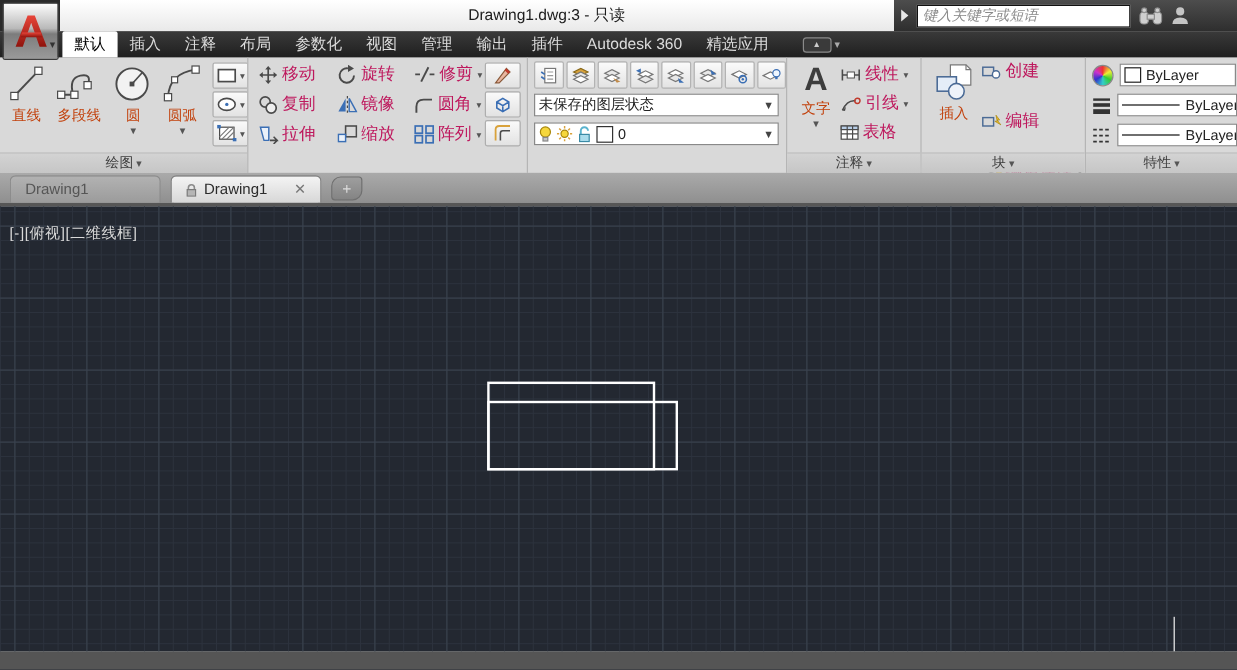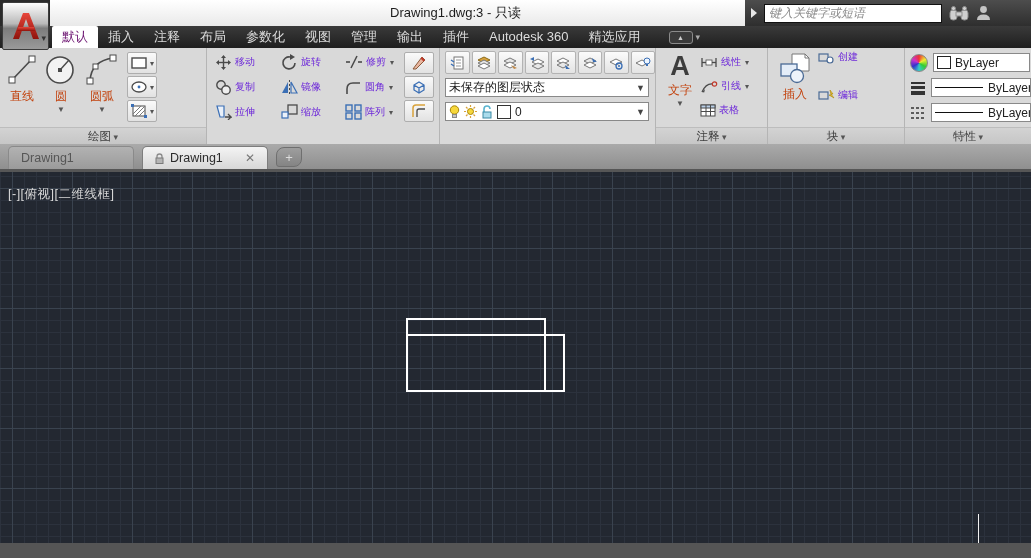--- a/index.html
+++ b/index.html
@@ -19,42 +19,42 @@
               background:linear-gradient(#4d4d4d,#2e2e2e);display:flex;align-items:center;gap:7px;padding:0 6px;box-sizing:border-box;}
   .ic-collapse{width:0;height:0;border-left:6px solid #e8e8e8;border-top:5px solid transparent;border-bottom:5px solid transparent;cursor:pointer;}
   .searchbox{flex:0 0 168px;height:17px;border:1px solid #111;background:#fff;font-style:italic;
              font-size:12px;color:#333;padding:0 4px;font-family:Liberation Serif, serif;}
   .searchbox::placeholder{color:#8a8a8a;font-style:italic;}
   .login{color:#d6d6d6;font-size:11px;cursor:pointer;margin-left:33px;}
   
   .menubar{position:absolute;left:0;top:26px;width:1031px;height:22px;
            background:linear-gradient(#3a3a3a,#1f1f1f);display:flex;align-items:stretch;padding-left:52px;box-sizing:border-box;}
   .mtab{padding:0 10px;line-height:22px;font-size:13px;color:#dcdcdc;cursor:pointer;white-space:nowrap;}
-  .mtab.active{background:#ffffff;color:#701a75;border-radius:2px 2px 0 0;}
+  .mtab.active{background:#ffffff;color:#000000;border-radius:2px 2px 0 0;}
   .ribmin{margin-left:18px;display:flex;align-items:center;gap:3px;cursor:pointer;}
   .ribmin .pill{width:22px;height:11px;border:1px solid #8a8a8a;border-radius:3px;background:#3a3a3a;
                 display:flex;align-items:center;justify-content:center;font-size:7px;color:#ccc;line-height:1;}
   .ribmin .car{font-size:9px;color:#aaa;}
   
   .ribbon{position:absolute;left:0;top:48px;width:1031px;height:96px;background:#d9d9d9;display:flex;}
   .panel{position:relative;height:96px;border-right:1px solid #b5b5b5;box-sizing:border-box;overflow:hidden;}
   .pcaption{position:absolute;left:0;right:0;bottom:0;height:16px;background:linear-gradient(#d3d3d3,#c6c6c6);
             border-top:1px solid #bdbdbd;text-align:center;font-size:11.5px;color:#3d3d3d;line-height:16px;cursor:pointer;}
   .pcaption .cap::after{content:" ▾";font-size:9px;color:#555;}
   .pbody{position:absolute;left:0;top:0;right:0;bottom:16px;}
   .bigbtn{display:inline-flex;flex-direction:column;align-items:center;justify-content:flex-start;
           padding:3px 2px 0;cursor:pointer;}
   .bigbtn .lbl{font-size:12px;color:#c2410c;margin-top:1px;white-space:nowrap;}
   .bigbtn .arr{font-size:8px;color:#555;line-height:5px;margin-top:2px;}
   .minicol{display:inline-flex;flex-direction:column;gap:2px;vertical-align:top;margin-top:4px;}
   .minibtn{display:flex;align-items:center;border:1px solid #aeaeae;background:linear-gradient(#fafafa,#e2e2e2);
            border-radius:2px;height:20px;padding:0 2px;cursor:pointer;gap:2px;}
   .minibtn .arr{font-size:8px;color:#555;}
   .tool{display:flex;align-items:center;gap:3px;cursor:pointer;height:24px;}
-  .tool .lbl{font-size:10px;color:#6d28d9;white-space:nowrap;}
+  .tool .lbl{font-size:14px;color:#be185d;white-space:nowrap;}
   .tool .arr{font-size:8px;color:#555;margin-left:1px;}
   .modgrid{display:grid;grid-template-columns:66px 64px 74px;grid-auto-rows:25px;padding:2px 0 0 8px;}
   .combo{background:#fff;border:1px solid #898989;height:19px;display:flex;align-items:center;
          font-size:12px;color:#222;padding:0 3px;box-sizing:border-box;cursor:pointer;}
   .combo .caret{margin-left:auto;font-size:9px;color:#444;}
   .lrow{display:flex;gap:2px;padding:3px 0 0 5px;}
   .ltool{width:23px;height:21px;border:1px solid #b3b3b3;background:linear-gradient(#fbfbfb,#e3e3e3);
          border-radius:2px;display:flex;align-items:center;justify-content:center;cursor:pointer;}
   
   .filetabs{position:absolute;left:0;top:144px;width:1031px;height:28px;
@@ -154,20 +154,31 @@
             <svg width="34" height="36" viewBox="0 0 34 36">
               <line x1="7" y1="29" x2="27" y2="8" stroke="#4a4a4a" stroke-width="1.6"></line>
               <rect x="4" y="26" width="6" height="6" fill="#fff" stroke="#4a4a4a"></rect>
               <rect x="24" y="5" width="6" height="6" fill="#fff" stroke="#4a4a4a"></rect>
             </svg>
             </span>
           <span class="lbl">直线</span>
         </div>
         <div class="bigbtn">
           <span>
+            <svg width="46" height="36" viewBox="0 0 46 36">
+              <path d="M8 28 L18 28 Q14 14 24 12 Q34 10 30 20" fill="none" stroke="#4a4a4a" stroke-width="1.6"></path>
+              <rect x="5" y="25" width="6" height="6" fill="#fff" stroke="#4a4a4a"></rect>
+              <rect x="16" y="25" width="6" height="6" fill="#fff" stroke="#4a4a4a"></rect>
+              <rect x="27" y="17" width="6" height="6" fill="#fff" stroke="#4a4a4a"></rect>
+            </svg>
+            </span>
+          <span class="lbl">多段线</span>
+        </div>
+        <div class="bigbtn">
+          <span>
             <svg width="36" height="36" viewBox="0 0 36 36">
               <circle cx="17" cy="19" r="13" fill="#f2f2f2" stroke="#4a4a4a" stroke-width="1.6"></circle>
               <line x1="17" y1="19" x2="26" y2="9" stroke="#4a4a4a" stroke-width="1.4"></line>
               <rect x="15" y="17" width="4" height="4" fill="#4a4a4a"></rect>
             </svg>
             </span>
           <span class="lbl">圆</span>
           <span class="arr">▼</span>
         </div>
         <div class="bigbtn">

